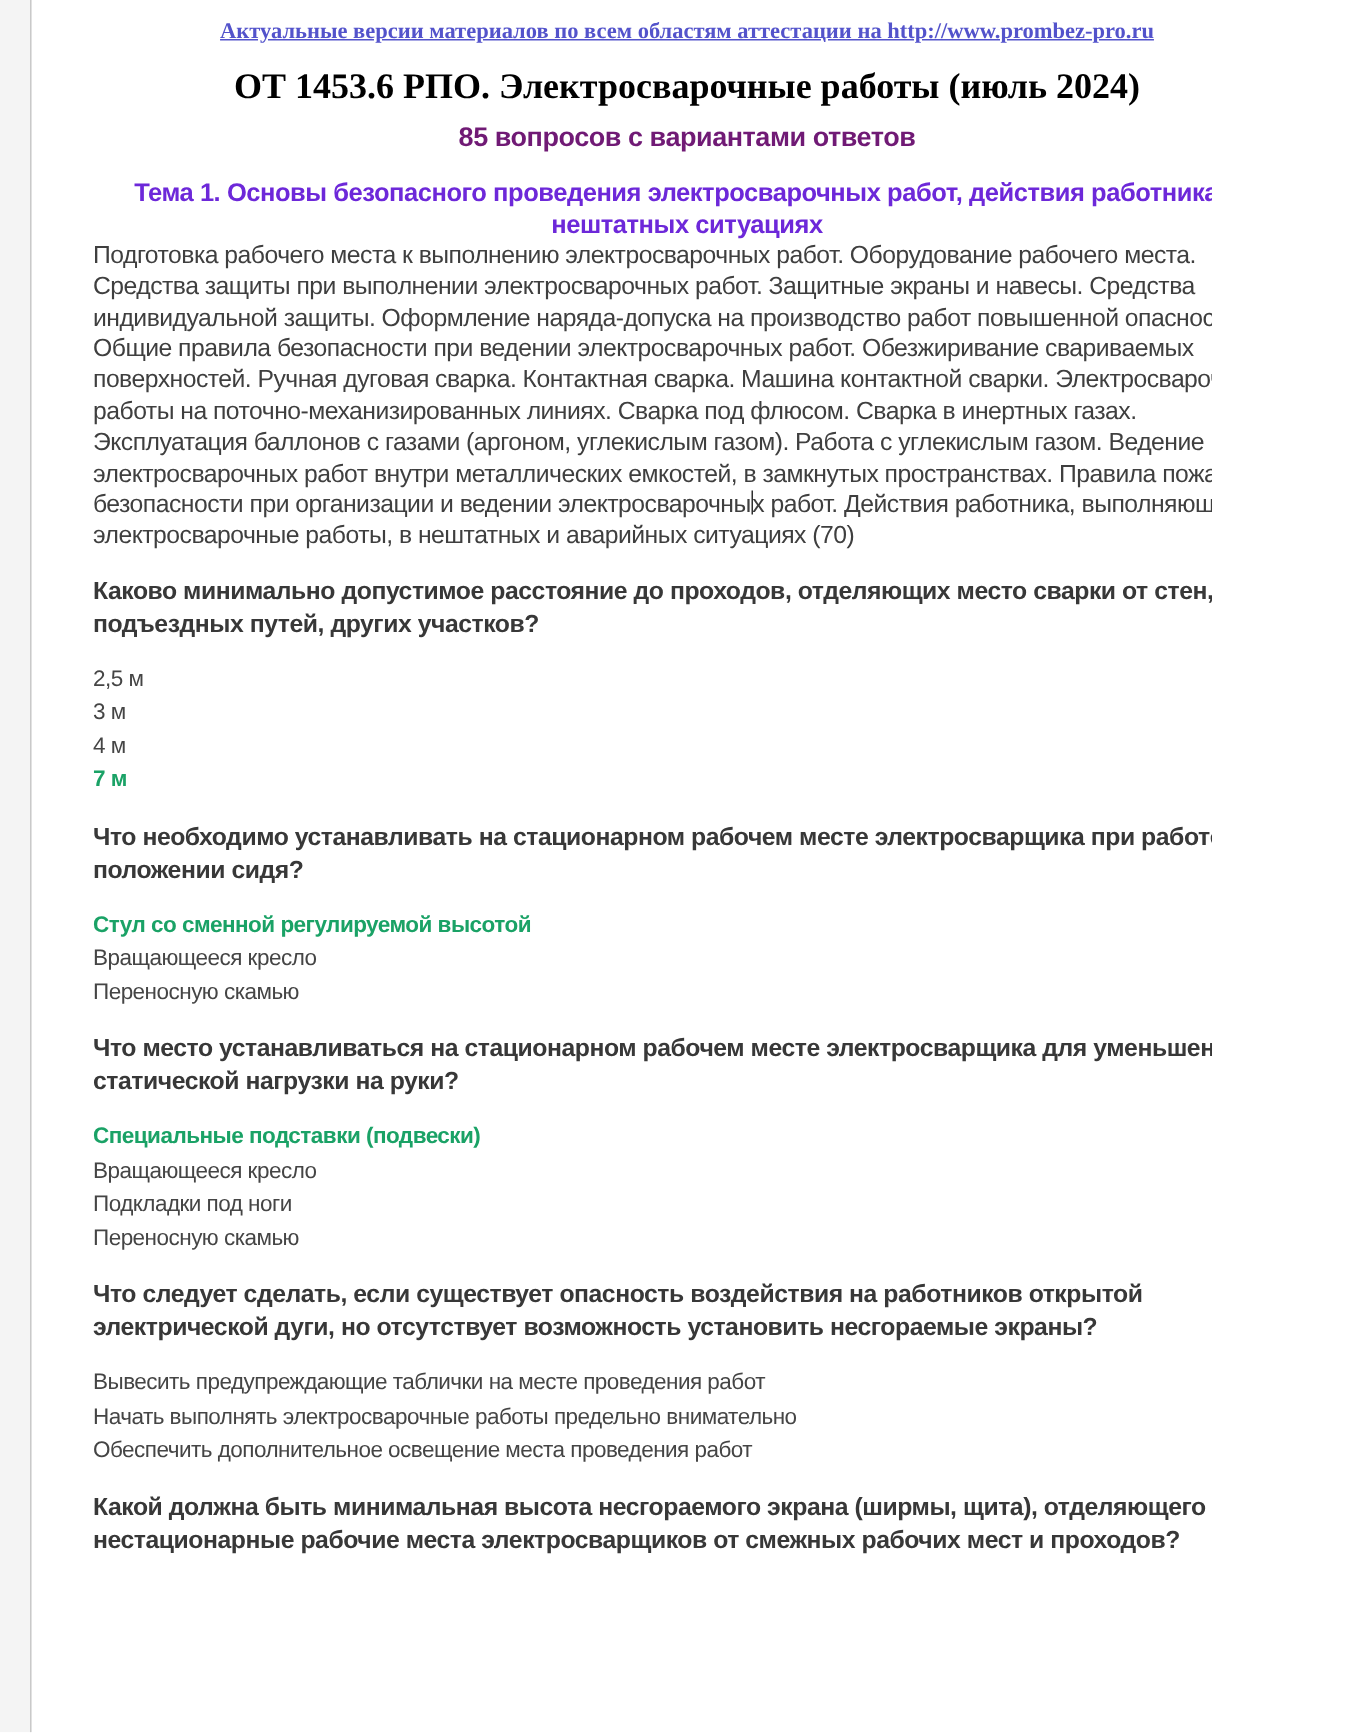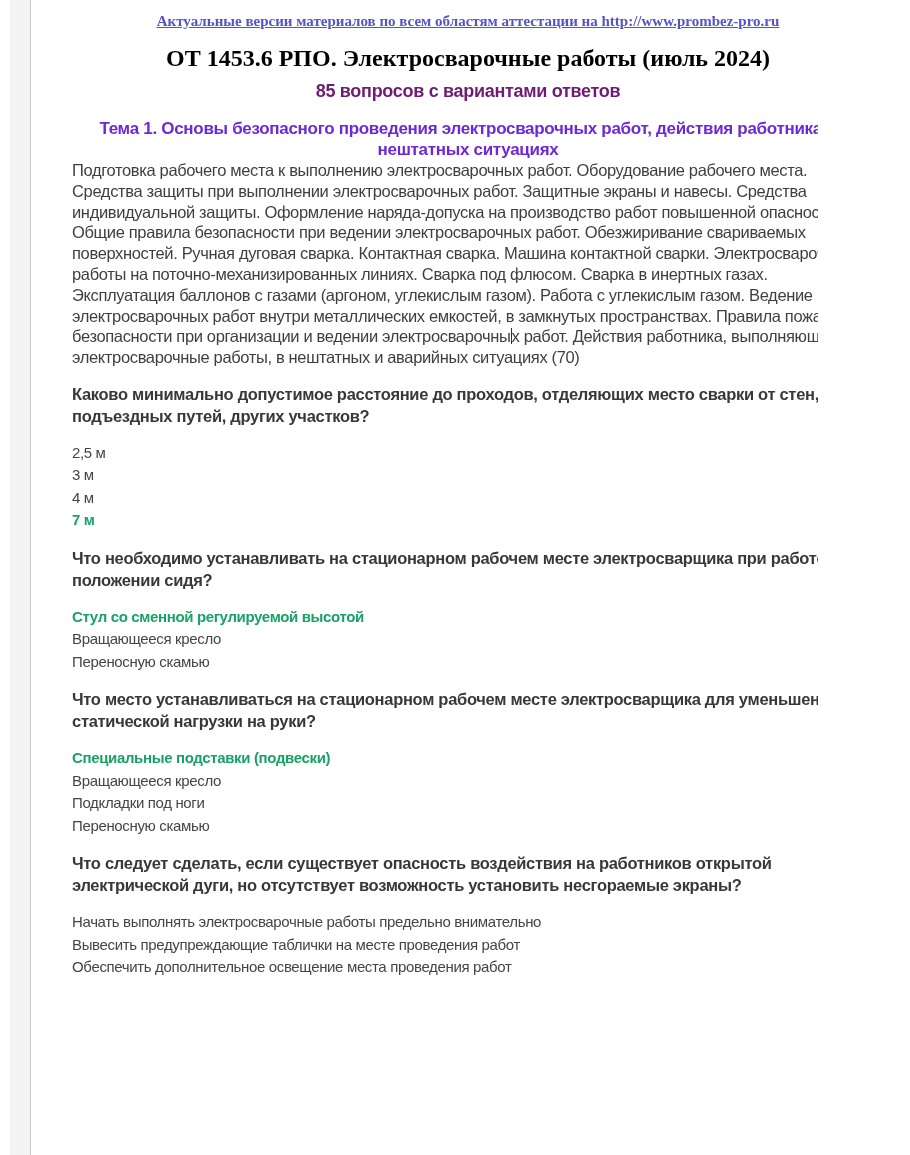--- a/index.html
+++ b/index.html
@@ -7,21 +7,20 @@
     padding: 0;
     background: #ffffff;
   }
   .viewer {
     position: relative;
     width: 808px;
     height: 1155px;
     background: #ffffff;
     overflow: hidden;
     font-family: "Liberation Sans", sans-serif;
-    margin-left: 10px;
   }
   .margin-strip {
     position: absolute;
     left: 0; top: 0;
     width: 20px; height: 100%;
     background: #f4f4f4;
     border-right: 1px solid #c9c9c9;
   }
   .content {
     position: absolute;
@@ -139,20 +138,21 @@
     <div class="question">Что место устанавливаться на стационарном рабочем месте электросварщика для уменьшения статической нагрузки на руки?</div>
     <div class="answers">
       <div class="answer correct">Специальные подставки (подвески)</div>
       <div class="answer">Вращающееся кресло</div>
       <div class="answer">Подкладки под ноги</div>
       <div class="answer">Переносную скамью</div>
     </div>
 
     <div class="question">Что следует сделать, если существует опасность воздействия на работников открытой электрической дуги, но отсутствует возможность установить несгораемые экраны?</div>
     <div class="answers">
+      <div class="answer">Вывесить предупреждающие таблички на месте проведения работ</div>
       <div class="answer">Начать выполнять электросварочные работы предельно внимательно</div>
-      <div class="answer">Вывесить предупреждающие таблички на месте проведения работ</div>
       <div class="answer">Обеспечить дополнительное освещение места проведения работ</div>
     </div>
 
+    <div class="question">Какой должна быть минимальная высота несгораемого экрана (ширмы, щита), отделяющего нестационарные рабочие места электросварщиков от смежных рабочих мест и проходов?</div>
 
   </div>
 </div>
 
 </body></html>

